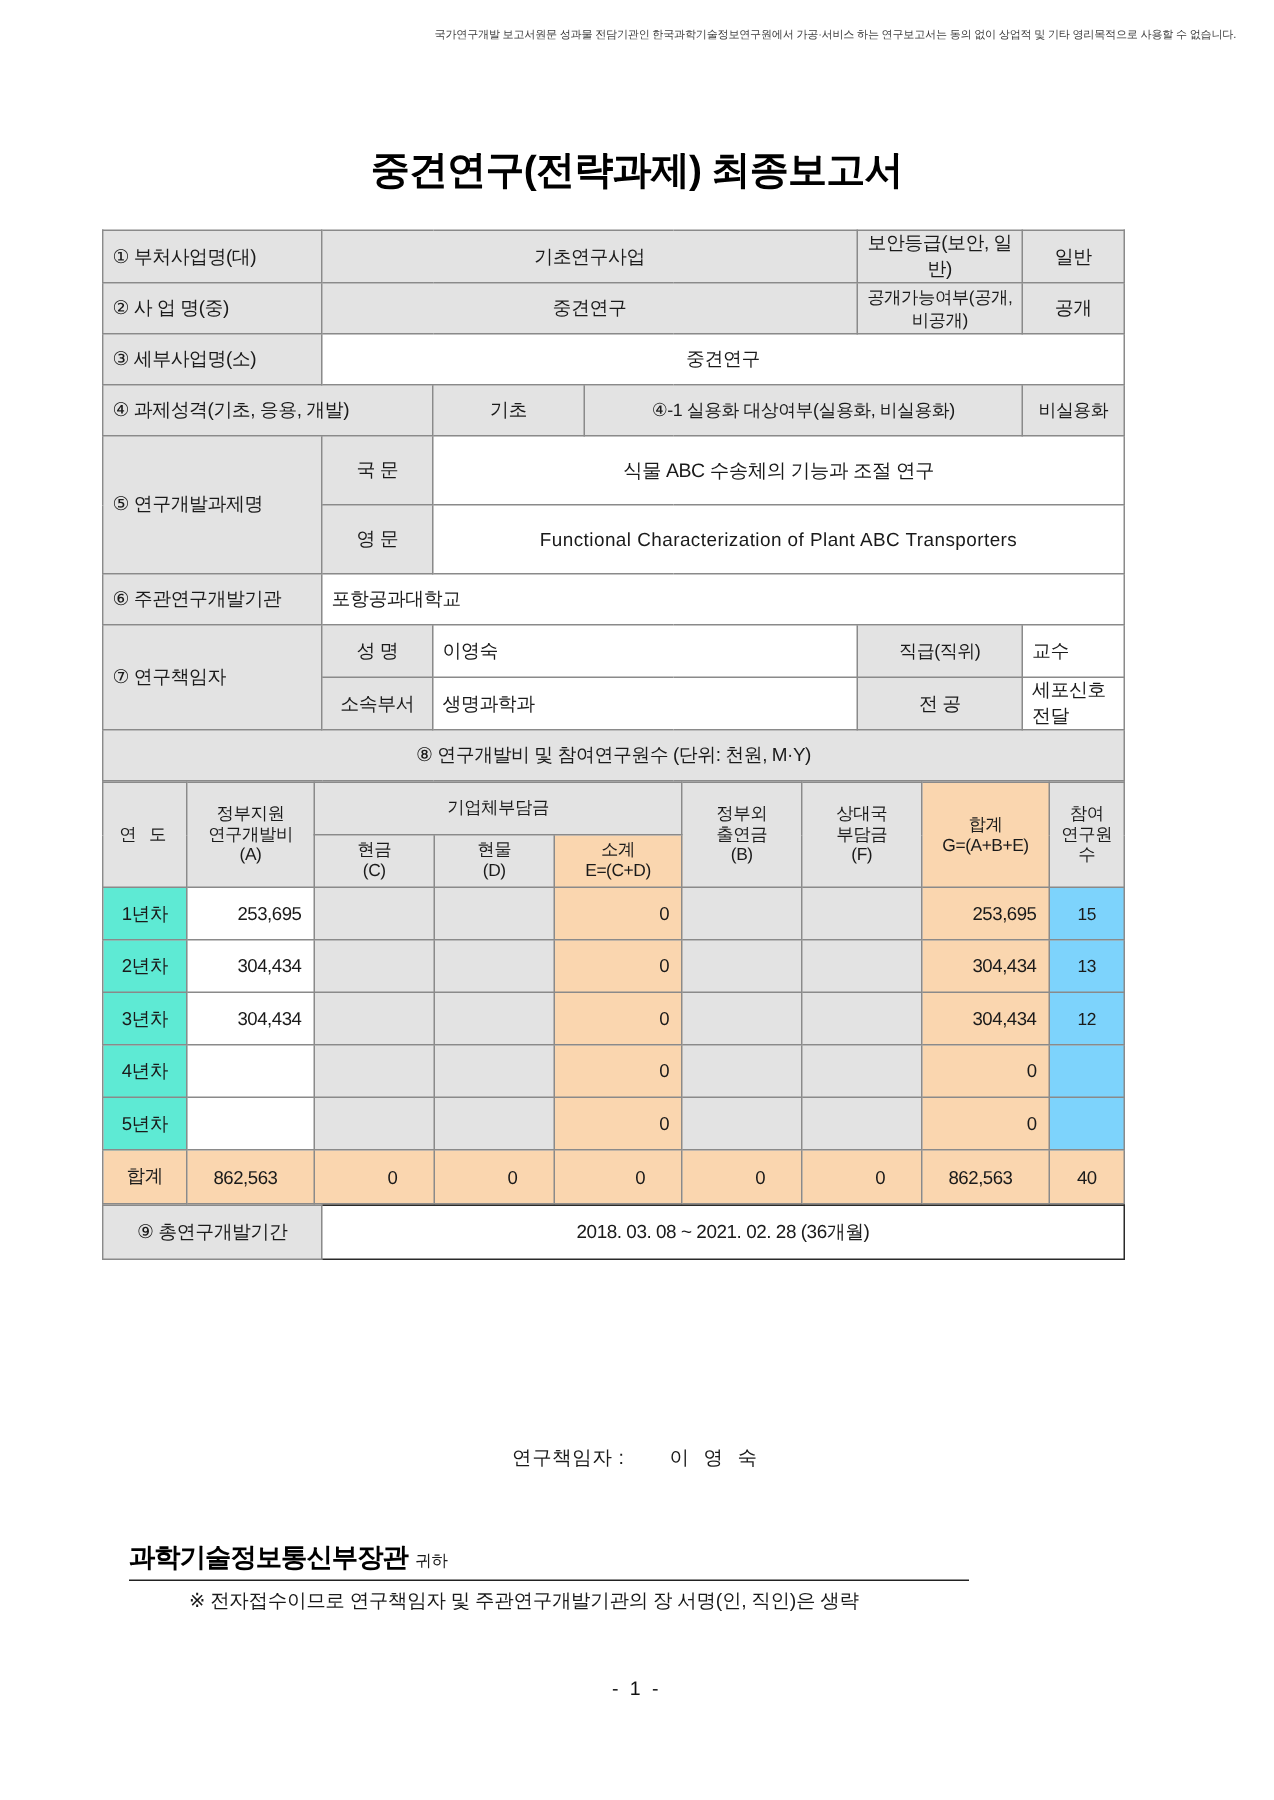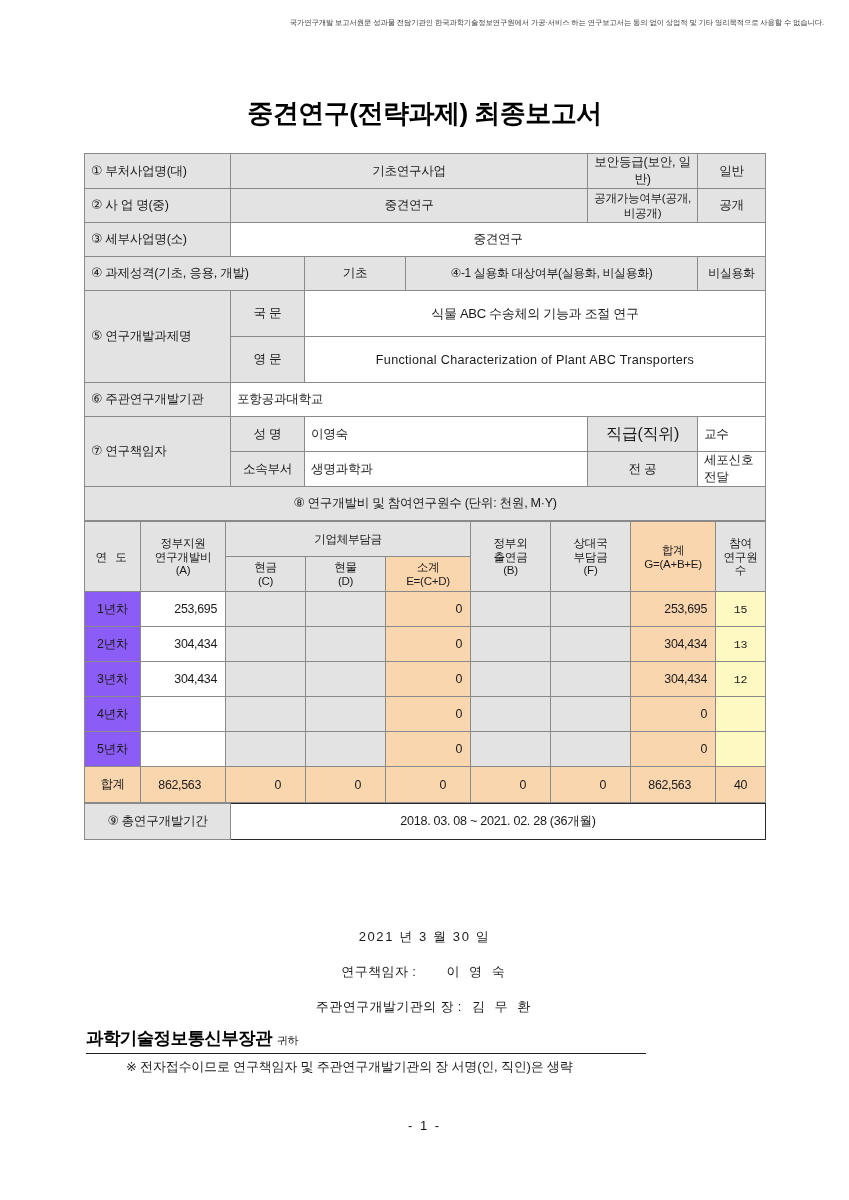--- a/index.html
+++ b/index.html
@@ -48,21 +48,21 @@
     text-align: center;
     font-size: 26px;
     font-weight: bold;
     letter-spacing: -0.5px;
     color: #000;
   }
 
   
   .sheet {
     position: absolute;
-    left: 84px;
+    left: 68px;
     top: 153px;
     width: 681px;
   }
 
   table.grid {
     border-collapse: collapse;
     width: 681px;
     table-layout: fixed;
   }
   table.grid td {
@@ -131,24 +131,24 @@
   table.budget td.num-or {
     text-align: right;
     background: #fad6af;
     font-size: 12.4px;
     padding-right: 8px;
   }
   table.budget td.num-gray {
     background: #e3e3e3;
   }
   table.budget td.yr {
-    background: #8b5cf6;
+    background: #5eead4;
     font-size: 12.4px;
   }
-  table.budget td.empty-w { background: #fef9c3; font-family: Liberation Mono, monospace; }
+  table.budget td.empty-w { background: #7dd3fc; }
   table.budget td.tot {
     background: #fad6af;
     text-align: right;
     font-size: 12.4px;
     padding-right: 24px;
   }
   table.budget td.tot-c {
     background: #fad6af;
     text-align: center;
     font-size: 12.4px;
@@ -327,21 +327,21 @@
 
         <tr>
           <td class="lbl">⑥ 주관연구개발기관</td>
           <td class="val-l" colspan="6">포항공과대학교</td>
         </tr>
 
         <tr>
           <td class="lbl" rowspan="2">⑦ 연구책임자</td>
           <td class="lbl-c spread" style="height:35px">성  명</td>
           <td class="val-l" colspan="3">이영숙</td>
-          <td class="lbl-c" style="font-size:16px">직급(직위)</td>
+          <td class="lbl-c" style="font-size:12px">직급(직위)</td>
           <td class="val-l">교수</td>
         </tr>
         <tr>
           <td class="lbl-c" style="height:35px">소속부서</td>
           <td class="val-l" colspan="3">생명과학과</td>
           <td class="lbl-c spread">전  공</td>
           <td class="val-l">세포신호전달</td>
         </tr>
 
         <tr>
@@ -488,31 +488,26 @@
         <tr>
           <td class="p-lbl">⑨ 총연구개발기간</td>
           <td class="p-val">2018. 03. 08 ~ 2021. 02. 28 (36개월)</td>
         </tr>
       </tbody>
     </table>
 
   </div>
 
 
-  <div class="sig-date">2021 년  3  월  30  일</div>
 
   <div class="sig-pi">
     <span>연구책임자 :</span>
     <span class="sig-name">이 영 숙</span>
   </div>
 
-  <div class="sig-org">
-    <span>주관연구개발기관의 장 :</span>
-    <span class="sig-name">김 무 환</span>
-  </div>
 
   <div class="minister">
     <span class="m-main">과학기술정보통신부장관</span><span class="m-sub">귀하</span>
   </div>
 
   <div class="note">※ 전자접수이므로 연구책임자 및 주관연구개발기관의 장 서명(인, 직인)은 생략</div>
 
   <div class="footer">- 1 -</div>
 
 </div>

